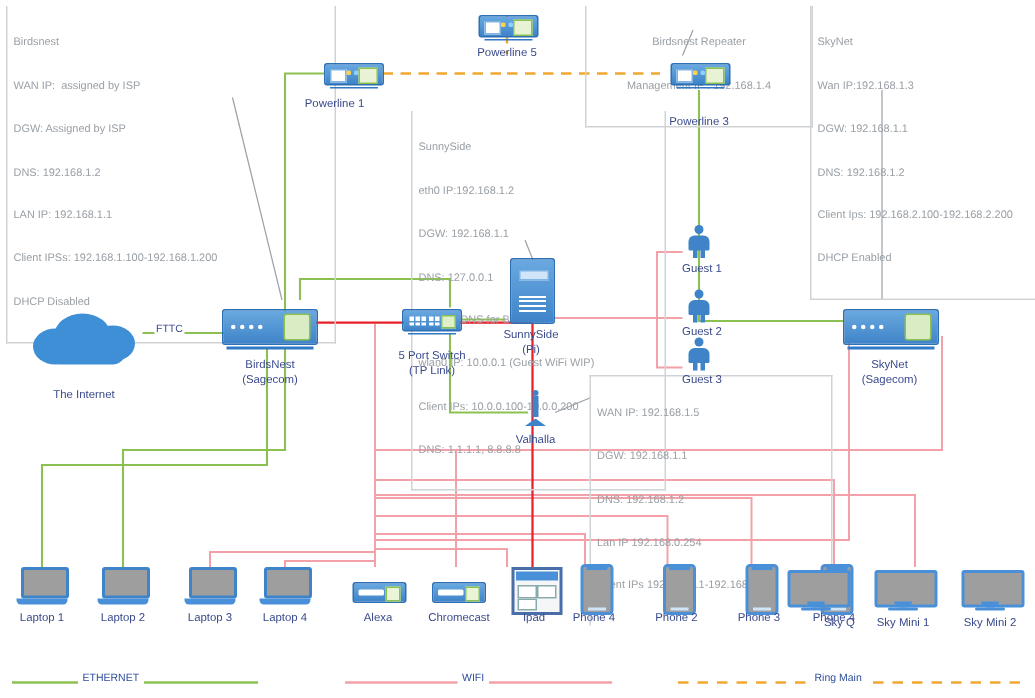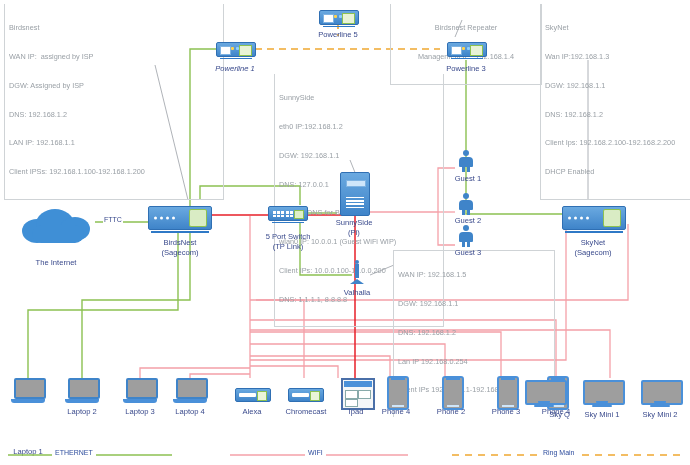--- a/index.html
+++ b/index.html
@@ -187,20 +187,21 @@
     </g>
   </svg>
 
   <div class="infoblock brk" style="left:4px;top:4px;width:210px;">
     <span class="infoline">Birdsnest</span>
     <span class="infoline">WAN IP:  assigned by ISP</span>
     <span class="infoline">DGW: Assigned by ISP</span>
     <span class="infoline">DNS: 192.168.1.2</span>
     <span class="infoline">LAN IP: 192.168.1.1</span>
     <span class="infoline">Client IPSs: 192.168.1.100-192.168.1.200</span>
+    <span class="infoline">DHCP Disabled</span>
   </div>
 
   <div class="infoblock brk" style="left:540px;top:4px;width:146px;">
     <span class="infoline">SkyNet</span>
     <span class="infoline">Wan IP:192.168.1.3</span>
     <span class="infoline">DGW: 192.168.1.1</span>
     <span class="infoline">DNS: 192.168.1.2</span>
     <span class="infoline">Client Ips: 192.168.2.100-192.168.2.200</span>
     <span class="infoline">DHCP Enabled</span>
   </div>
@@ -306,21 +307,21 @@
 
   <div class="dev" style="left:216px;top:42px;">
     <div class="plc">
       <span class="p1"></span>
       <span class="p2"></span>
       <span class="p3"></span>
       <span class="p4"></span>
       <span class="foot"></span>
     </div>
   </div>
-  <div class="nodelabel" style="left:200px;top:64px;width:70px;font-style:italic;">Powerline 1</div>
+  <div class="nodelabel" style="left:188px;top:64px;width:70px;">Powerline 1</div>
 
   <div class="dev" style="left:319px;top:10px;">
     <div class="plc">
       <span class="p1"></span>
       <span class="p2"></span>
       <span class="p3"></span>
       <span class="p4"></span>
       <span class="foot"></span>
     </div>
   </div>
@@ -328,21 +329,21 @@
 
   <div class="dev" style="left:447px;top:42px;">
     <div class="plc">
       <span class="p1"></span>
       <span class="p2"></span>
       <span class="p3"></span>
       <span class="p4"></span>
       <span class="foot"></span>
     </div>
   </div>
-  <div class="nodelabel" style="left:431px;top:64px;width:70px;">Powerline 3</div>
+  <div class="nodelabel" style="left:431px;top:76px;width:70px;">Powerline 3</div>
 
   <div class="dev" style="left:458px;top:150px;">
     <div class="person">
         <span class="head"></span>
       <span class="body"></span>
       <span class="l1"></span>
       <span class="l2"></span>
       </div>
   </div>
   <div class="nodelabel" style="left:440px;top:174px;width:56px;">Guest 1</div>
@@ -366,21 +367,21 @@
       </div>
   </div>
   <div class="nodelabel" style="left:440px;top:248px;width:56px;">Guest 3</div>
 
   <div class="dev" style="left:11px;top:378px;">
     <div class="laptop">
         <span class="scr"></span>
       <span class="base"></span>
       </div>
   </div>
-  <div class="nodelabel" style="left:0px;top:407px;width:56px;margin-top:40px;">Laptop 1</div>
+  <div class="nodelabel" style="left:0px;top:407px;width:56px;">Laptop 1</div>
 
   <div class="dev" style="left:65px;top:378px;">
     <div class="laptop">
         <span class="scr"></span>
       <span class="base"></span>
       </div>
   </div>
   <div class="nodelabel" style="left:54px;top:407px;width:56px;">Laptop 2</div>
 
   <div class="dev" style="left:123px;top:378px;">

